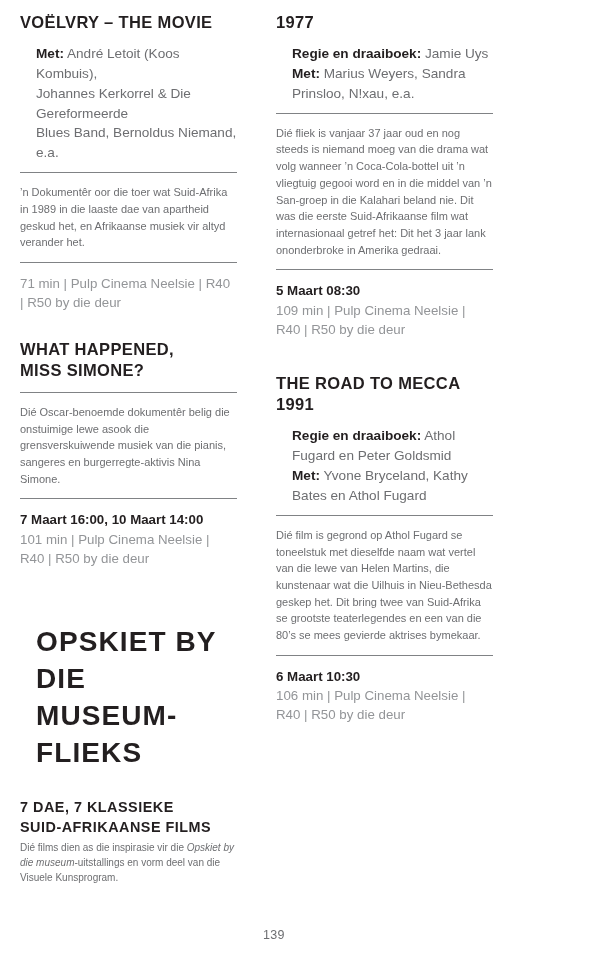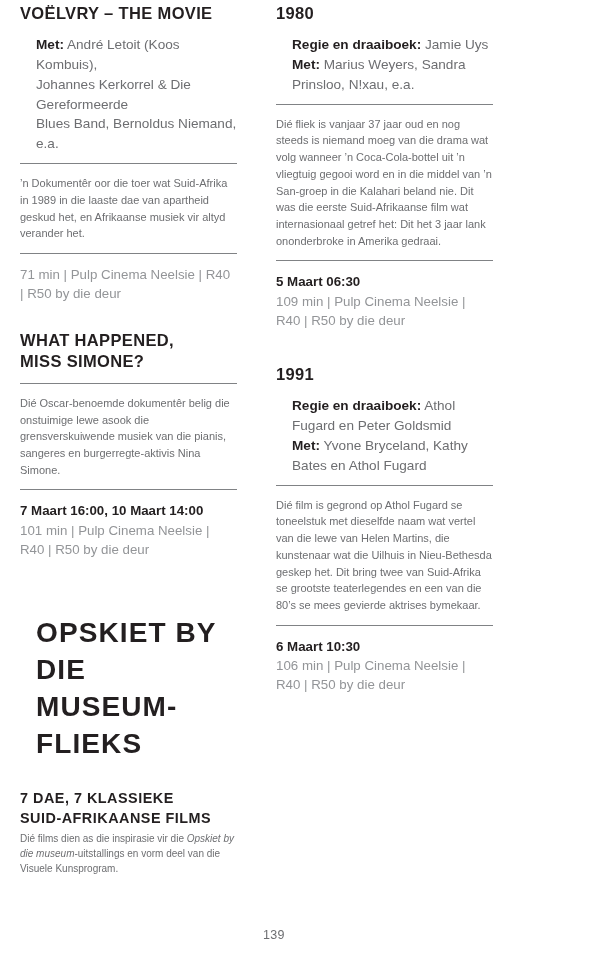--- a/index.html
+++ b/index.html
@@ -18,21 +18,21 @@
     position: absolute;
     inset: 0;
     width: 600px;
     height: 953px;
     background: #ffffff;
     overflow: hidden;
   }
   .columns {
     position: absolute;
     left: 0;
-    top: 3px;
+    top: 12px;
     width: 512px;
     height: 900px;
     display: flex;
     flex-direction: row;
     align-items: flex-start;
   }
   .col {
     box-sizing: border-box;
     width: 300px;
     padding: 0 19px;
@@ -189,38 +189,39 @@
         </div>
         <p class="sub-body"><span>Dié films dien as die inspirasie vir die </span><i>Opskiet by die museum</i><span>-uitstallings en vorm deel van die Visuele Kunsprogram.</span></p>
       </div>
 
     </div>
 
     <div class="col col-right">
 
       <div class="entry">
         <div class="entry-title">
-          <span class="yr">1980</span>
+          <span class="yr">1977</span>
         </div>
         <div class="credits">
           <span class="credit-line"><b>Regie en draaiboek:</b> <span>Jamie Uys</span></span>
           <span class="credit-line"><b>Met:</b> <span>Marius Weyers, Sandra</span></span>
           <span class="credit-line">Prinsloo, N!xau, e.a.</span>
         </div>
         <hr class="rule">
         <p class="blurb">Dié fliek is vanjaar 37 jaar oud en nog steeds is niemand moeg van die drama wat volg wanneer ’n Coca-Cola-bottel uit ’n vliegtuig gegooi word en in die middel van ’n San-groep in die Kalahari beland nie. Dit was die eerste Suid-Afrikaanse film wat internasionaal getref het: Dit het 3 jaar lank ononderbroke in Amerika gedraai.</p>
         <hr class="rule">
-        <p class="screening-date">5 Maart 06:30</p>
+        <p class="screening-date">5 Maart 08:30</p>
         <p class="screening-info">109 min | Pulp Cinema Neelsie | R40 | R50 by die deur</p>
       </div>
 
       <div class="gap-md"></div>
 
       <div class="entry">
         <div class="entry-title">
+          <span class="yr">THE ROAD TO MECCA</span>
           <span class="yr">1991</span>
         </div>
         <div class="credits">
           <span class="credit-line"><b>Regie en draaiboek:</b> <span>Athol</span></span>
           <span class="credit-line">Fugard en Peter Goldsmid</span>
           <span class="credit-line"><b>Met:</b> <span>Yvone Bryceland, Kathy</span></span>
           <span class="credit-line">Bates en Athol Fugard</span>
         </div>
         <hr class="rule">
         <p class="blurb">Dié film is gegrond op Athol Fugard se toneelstuk met dieselfde naam wat vertel van die lewe van Helen Martins, die kunstenaar wat die Uilhuis in Nieu-Bethesda geskep het. Dit bring twee van Suid-Afrika se grootste teaterlegendes en een van die 80’s se mees gevierde aktrises bymekaar.</p>

